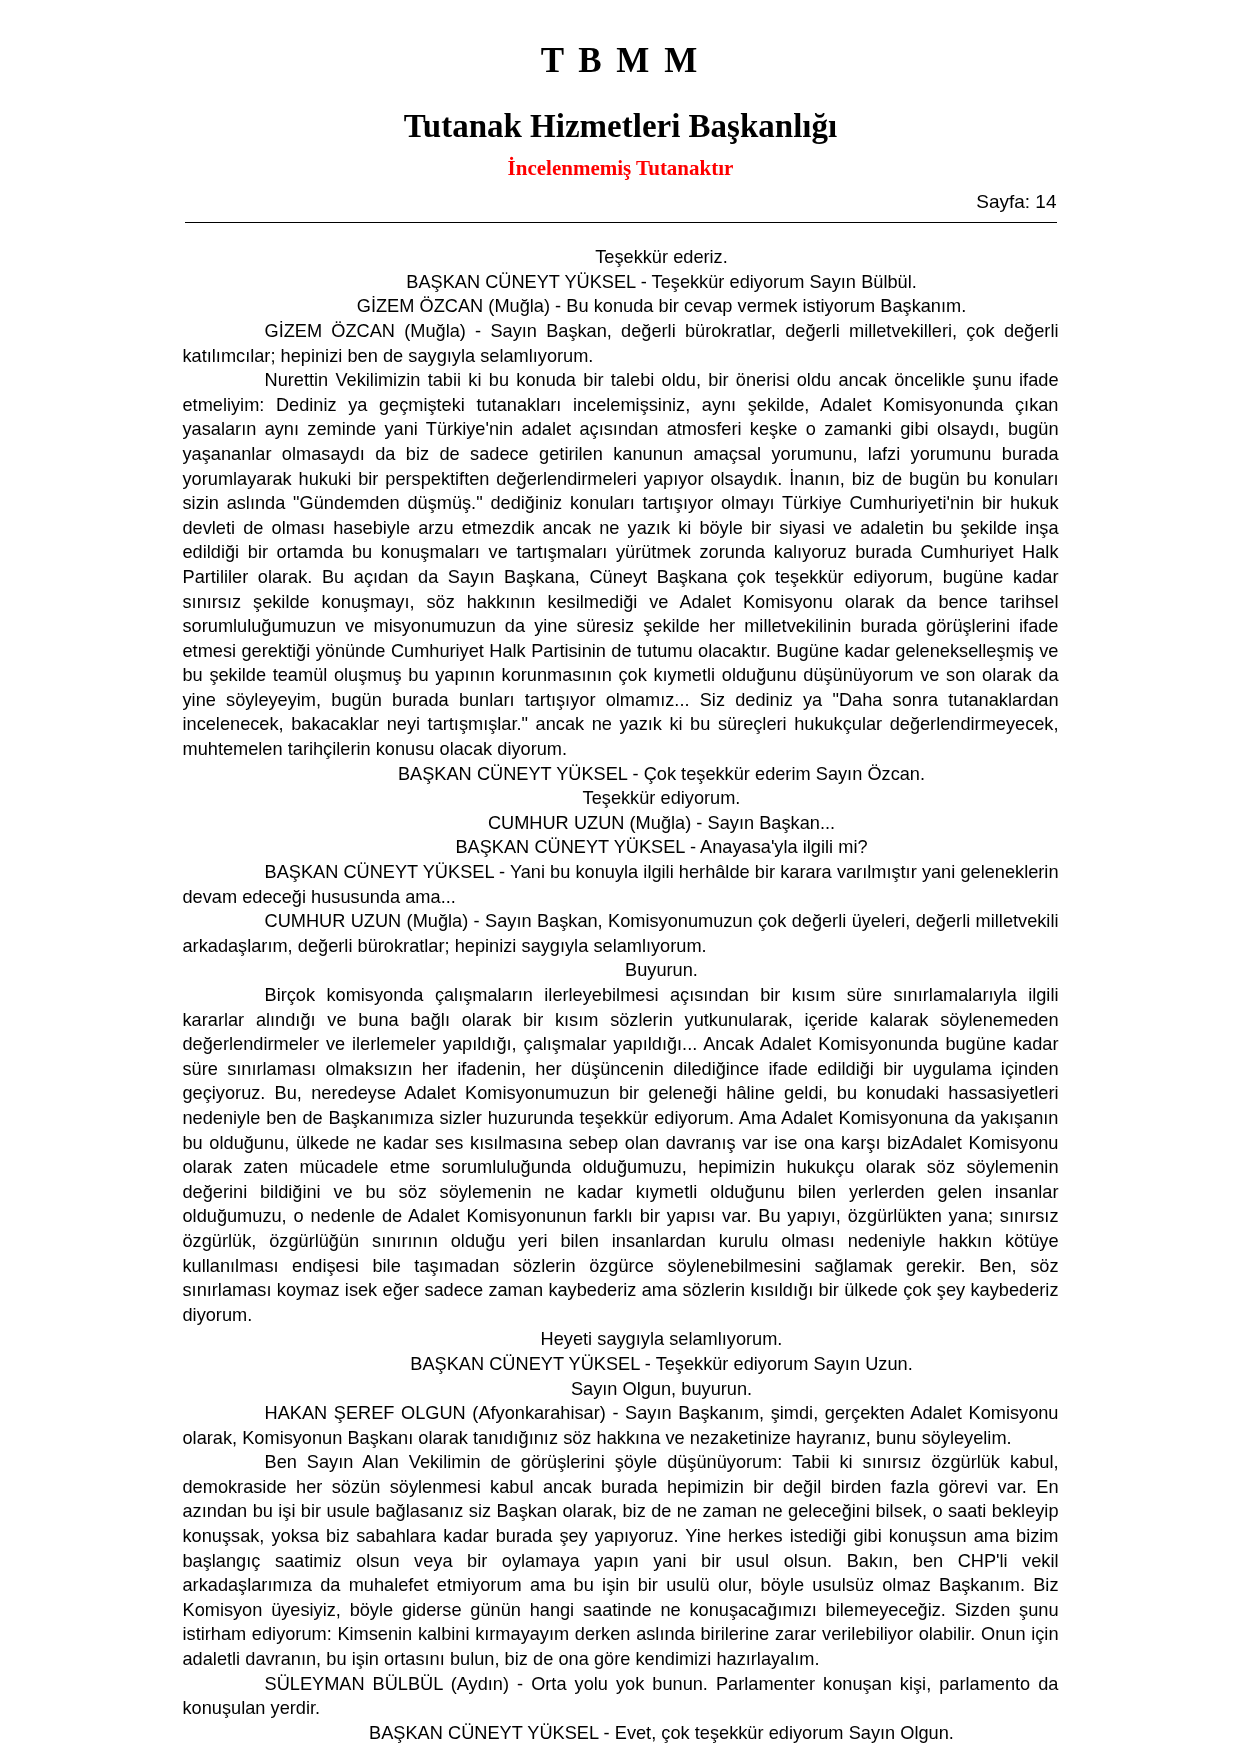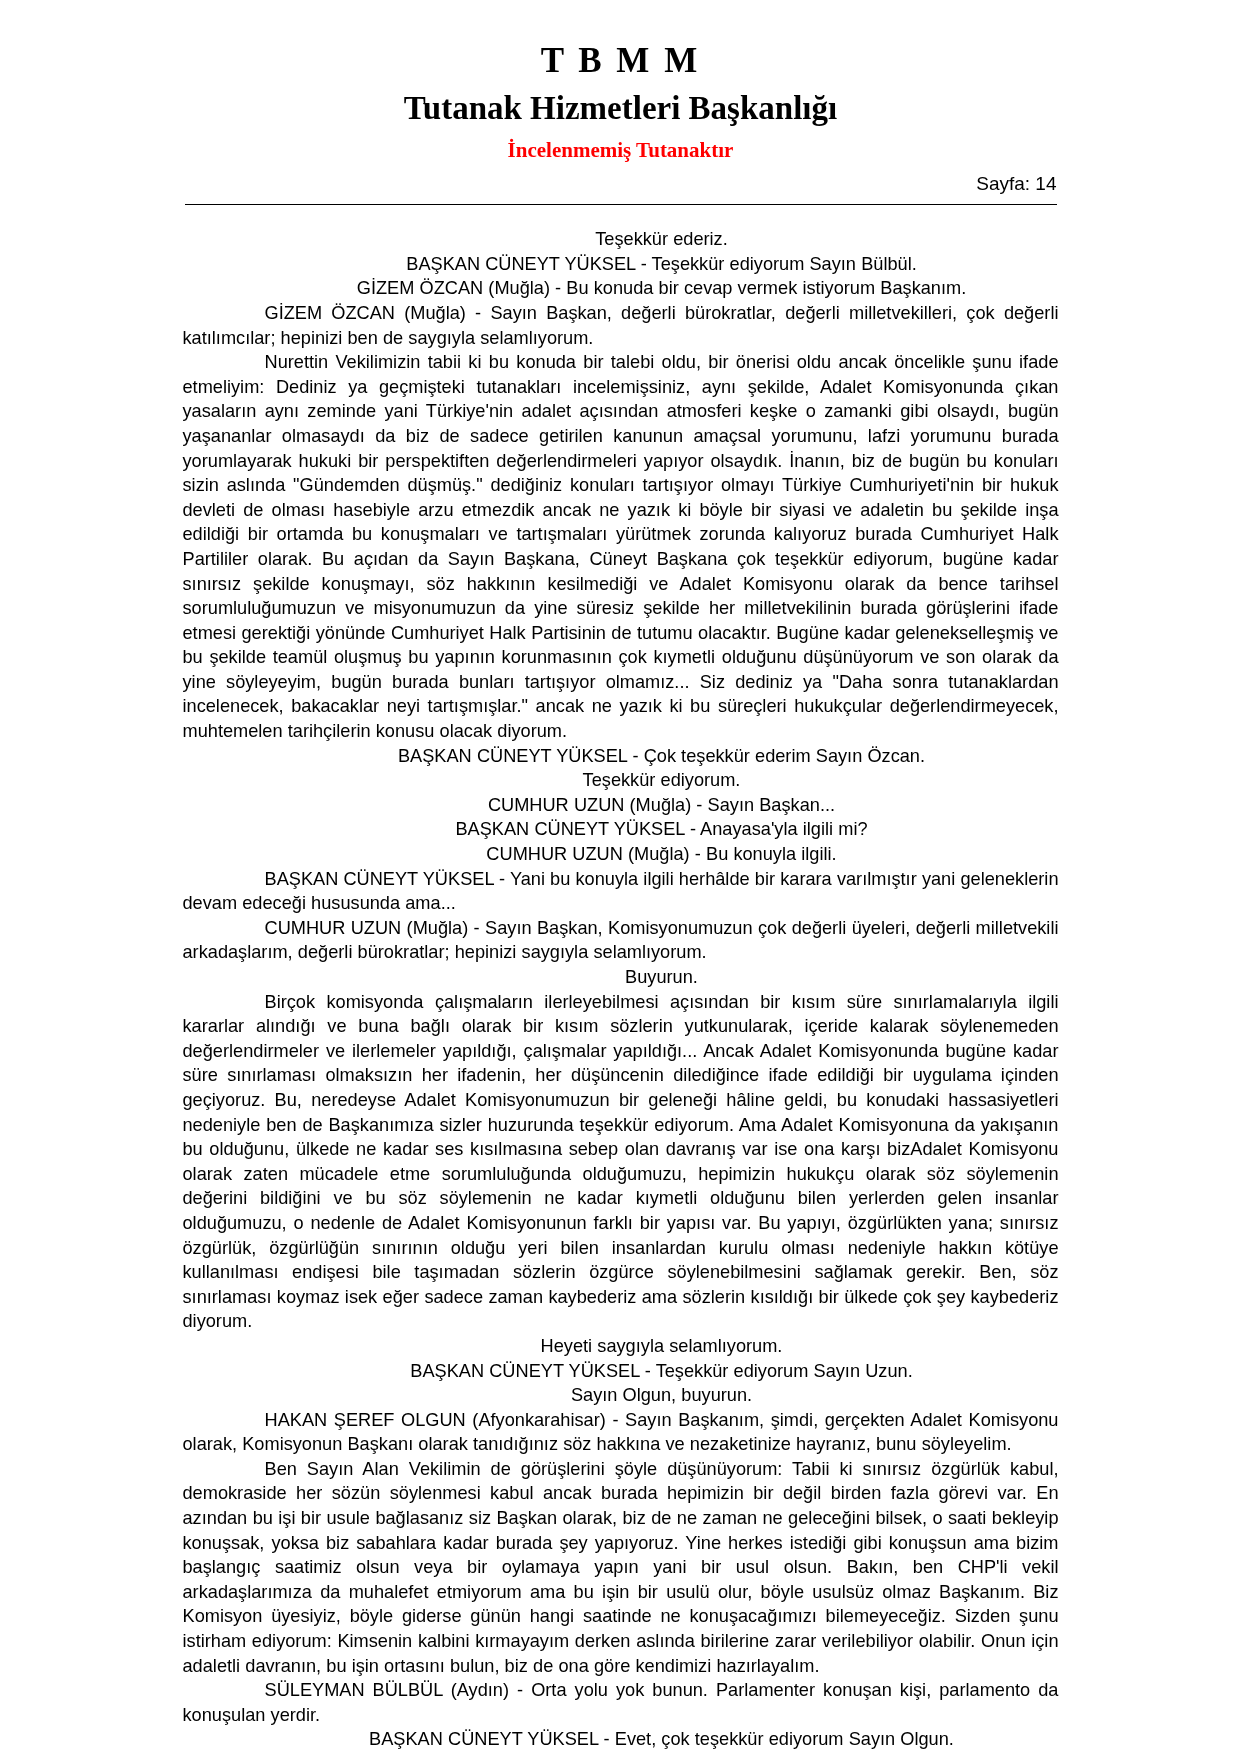--- a/index.html
+++ b/index.html
@@ -33,21 +33,21 @@
     font-size: 35px;
     letter-spacing: 3px;
     line-height: 1.18;
     margin: 0;
   }
   .doc-header .title-sub {
     font-family: "Liberation Serif", serif;
     font-weight: bold;
     font-size: 33px;
     line-height: 1.28;
-    margin: 6px 0 0 0;
+    margin: 24px 0 0 0;
   }
   .doc-header .title-notice {
     font-family: "Liberation Serif", serif;
     font-weight: bold;
     font-size: 21px;
     line-height: 1.28;
     margin: 7px 0 0 0;
   }
 
   .page-number-row {
@@ -109,21 +109,20 @@
   <div class="doc-body" id="doc-body">
       <div class="para indent single">Teşekkür ederiz.</div>
       <div class="para indent single">BAŞKAN CÜNEYT YÜKSEL - Teşekkür ediyorum Sayın Bülbül.</div>
       <div class="para indent single">GİZEM ÖZCAN (Muğla) - Bu konuda bir cevap vermek istiyorum Başkanım.</div>
       <div class="para indent">GİZEM ÖZCAN (Muğla) - Sayın Başkan, değerli bürokratlar, değerli milletvekilleri, çok değerli katılımcılar; hepinizi ben de saygıyla selamlıyorum.</div>
       <div class="para indent">Nurettin Vekilimizin tabii ki bu konuda bir talebi oldu, bir önerisi oldu ancak öncelikle şunu ifade etmeliyim: Dediniz ya geçmişteki tutanakları incelemişsiniz, aynı şekilde, Adalet Komisyonunda çıkan yasaların aynı zeminde yani Türkiye'nin adalet açısından atmosferi keşke o zamanki gibi olsaydı, bugün yaşananlar olmasaydı da biz de sadece getirilen kanunun amaçsal yorumunu, lafzi yorumunu burada yorumlayarak hukuki bir perspektiften değerlendirmeleri yapıyor olsaydık. İnanın, biz de bugün bu konuları sizin aslında "Gündemden düşmüş." dediğiniz konuları tartışıyor olmayı Türkiye Cumhuriyeti'nin bir hukuk devleti de olması hasebiyle arzu etmezdik ancak ne yazık ki böyle bir siyasi ve adaletin bu şekilde inşa edildiği bir ortamda bu konuşmaları ve tartışmaları yürütmek zorunda kalıyoruz burada Cumhuriyet Halk Partililer olarak. Bu açıdan da Sayın Başkana, Cüneyt Başkana çok teşekkür ediyorum, bugüne kadar sınırsız şekilde konuşmayı, söz hakkının kesilmediği ve Adalet Komisyonu olarak da bence tarihsel sorumluluğumuzun ve misyonumuzun da yine süresiz şekilde her milletvekilinin burada görüşlerini ifade etmesi gerektiği yönünde Cumhuriyet Halk Partisinin de tutumu olacaktır. Bugüne kadar gelenekselleşmiş ve bu şekilde teamül oluşmuş bu yapının korunmasının çok kıymetli olduğunu düşünüyorum ve son olarak da yine söyleyeyim, bugün burada bunları tartışıyor olmamız... Siz dediniz ya "Daha sonra tutanaklardan incelenecek, bakacaklar neyi tartışmışlar." ancak ne yazık ki bu süreçleri hukukçular değerlendirmeyecek, muhtemelen tarihçilerin konusu olacak diyorum.</div>
       <div class="para indent single">BAŞKAN CÜNEYT YÜKSEL - Çok teşekkür ederim Sayın Özcan.</div>
       <div class="para indent single">Teşekkür ediyorum.</div>
       <div class="para indent single">CUMHUR UZUN (Muğla) - Sayın Başkan...</div>
       <div class="para indent single">BAŞKAN CÜNEYT YÜKSEL - Anayasa'yla ilgili mi?</div>
-      <div class="para indent single">CUMHUR UZUN (Muğla) - Bu konuyla ilgili.</div>
       <div class="para indent">BAŞKAN CÜNEYT YÜKSEL - Yani bu konuyla ilgili herhâlde bir karara varılmıştır yani geleneklerin devam edeceği hususunda ama...</div>
       <div class="para indent">CUMHUR UZUN (Muğla) - Sayın Başkan, Komisyonumuzun çok değerli üyeleri, değerli milletvekili arkadaşlarım, değerli bürokratlar; hepinizi saygıyla selamlıyorum.</div>
       <div class="para indent single">Buyurun.</div>
       <div class="para indent">Birçok komisyonda çalışmaların ilerleyebilmesi açısından bir kısım süre sınırlamalarıyla ilgili kararlar alındığı ve buna bağlı olarak bir kısım sözlerin yutkunularak, içeride kalarak söylenemeden değerlendirmeler ve ilerlemeler yapıldığı, çalışmalar yapıldığı... Ancak Adalet Komisyonunda bugüne kadar süre sınırlaması olmaksızın her ifadenin, her düşüncenin dilediğince ifade edildiği bir uygulama içinden geçiyoruz. Bu, neredeyse Adalet Komisyonumuzun bir geleneği hâline geldi, bu konudaki hassasiyetleri nedeniyle ben de Başkanımıza sizler huzurunda teşekkür ediyorum. Ama Adalet Komisyonuna da yakışanın bu olduğunu, ülkede ne kadar ses kısılmasına sebep olan davranış var ise ona karşı bizAdalet Komisyonu olarak zaten mücadele etme sorumluluğunda olduğumuzu, hepimizin hukukçu olarak söz söylemenin değerini bildiğini ve bu söz söylemenin ne kadar kıymetli olduğunu bilen yerlerden gelen insanlar olduğumuzu, o nedenle de Adalet Komisyonunun farklı bir yapısı var. Bu yapıyı, özgürlükten yana; sınırsız özgürlük, özgürlüğün  sınırının olduğu yeri bilen insanlardan kurulu olması nedeniyle hakkın kötüye kullanılması endişesi bile taşımadan sözlerin özgürce söylenebilmesini sağlamak gerekir. Ben, söz sınırlaması koymaz isek eğer sadece zaman kaybederiz ama sözlerin kısıldığı bir ülkede çok şey kaybederiz diyorum.</div>
       <div class="para indent single">Heyeti saygıyla selamlıyorum.</div>
       <div class="para indent single">BAŞKAN CÜNEYT YÜKSEL - Teşekkür ediyorum Sayın Uzun.</div>
       <div class="para indent single">Sayın Olgun, buyurun.</div>
       <div class="para indent">HAKAN ŞEREF OLGUN (Afyonkarahisar) - Sayın Başkanım, şimdi, gerçekten Adalet Komisyonu olarak,  Komisyonun Başkanı olarak tanıdığınız söz hakkına ve nezaketinize hayranız, bunu söyleyelim.</div>
       <div class="para indent">Ben Sayın Alan Vekilimin de görüşlerini şöyle düşünüyorum: Tabii ki sınırsız özgürlük kabul, demokraside her sözün söylenmesi kabul ancak burada hepimizin bir değil birden fazla görevi var. En azından bu işi bir usule bağlasanız siz Başkan olarak, biz de ne zaman ne geleceğini bilsek, o saati bekleyip konuşsak, yoksa biz sabahlara kadar burada şey yapıyoruz. Yine herkes istediği gibi konuşsun ama bizim başlangıç saatimiz olsun veya bir oylamaya yapın yani bir usul olsun. Bakın, ben CHP'li vekil arkadaşlarımıza da muhalefet etmiyorum ama bu işin bir usulü olur, böyle usulsüz olmaz Başkanım. Biz Komisyon üyesiyiz, böyle giderse günün hangi saatinde ne konuşacağımızı  bilemeyeceğiz. Sizden şunu istirham ediyorum: Kimsenin kalbini kırmayayım derken aslında birilerine zarar verilebiliyor olabilir. Onun için adaletli davranın, bu işin ortasını bulun, biz de ona göre kendimizi hazırlayalım.</div>
       <div class="para indent">SÜLEYMAN BÜLBÜL (Aydın) - Orta yolu yok bunun. Parlamenter konuşan kişi, parlamento da konuşulan yerdir.</div>

